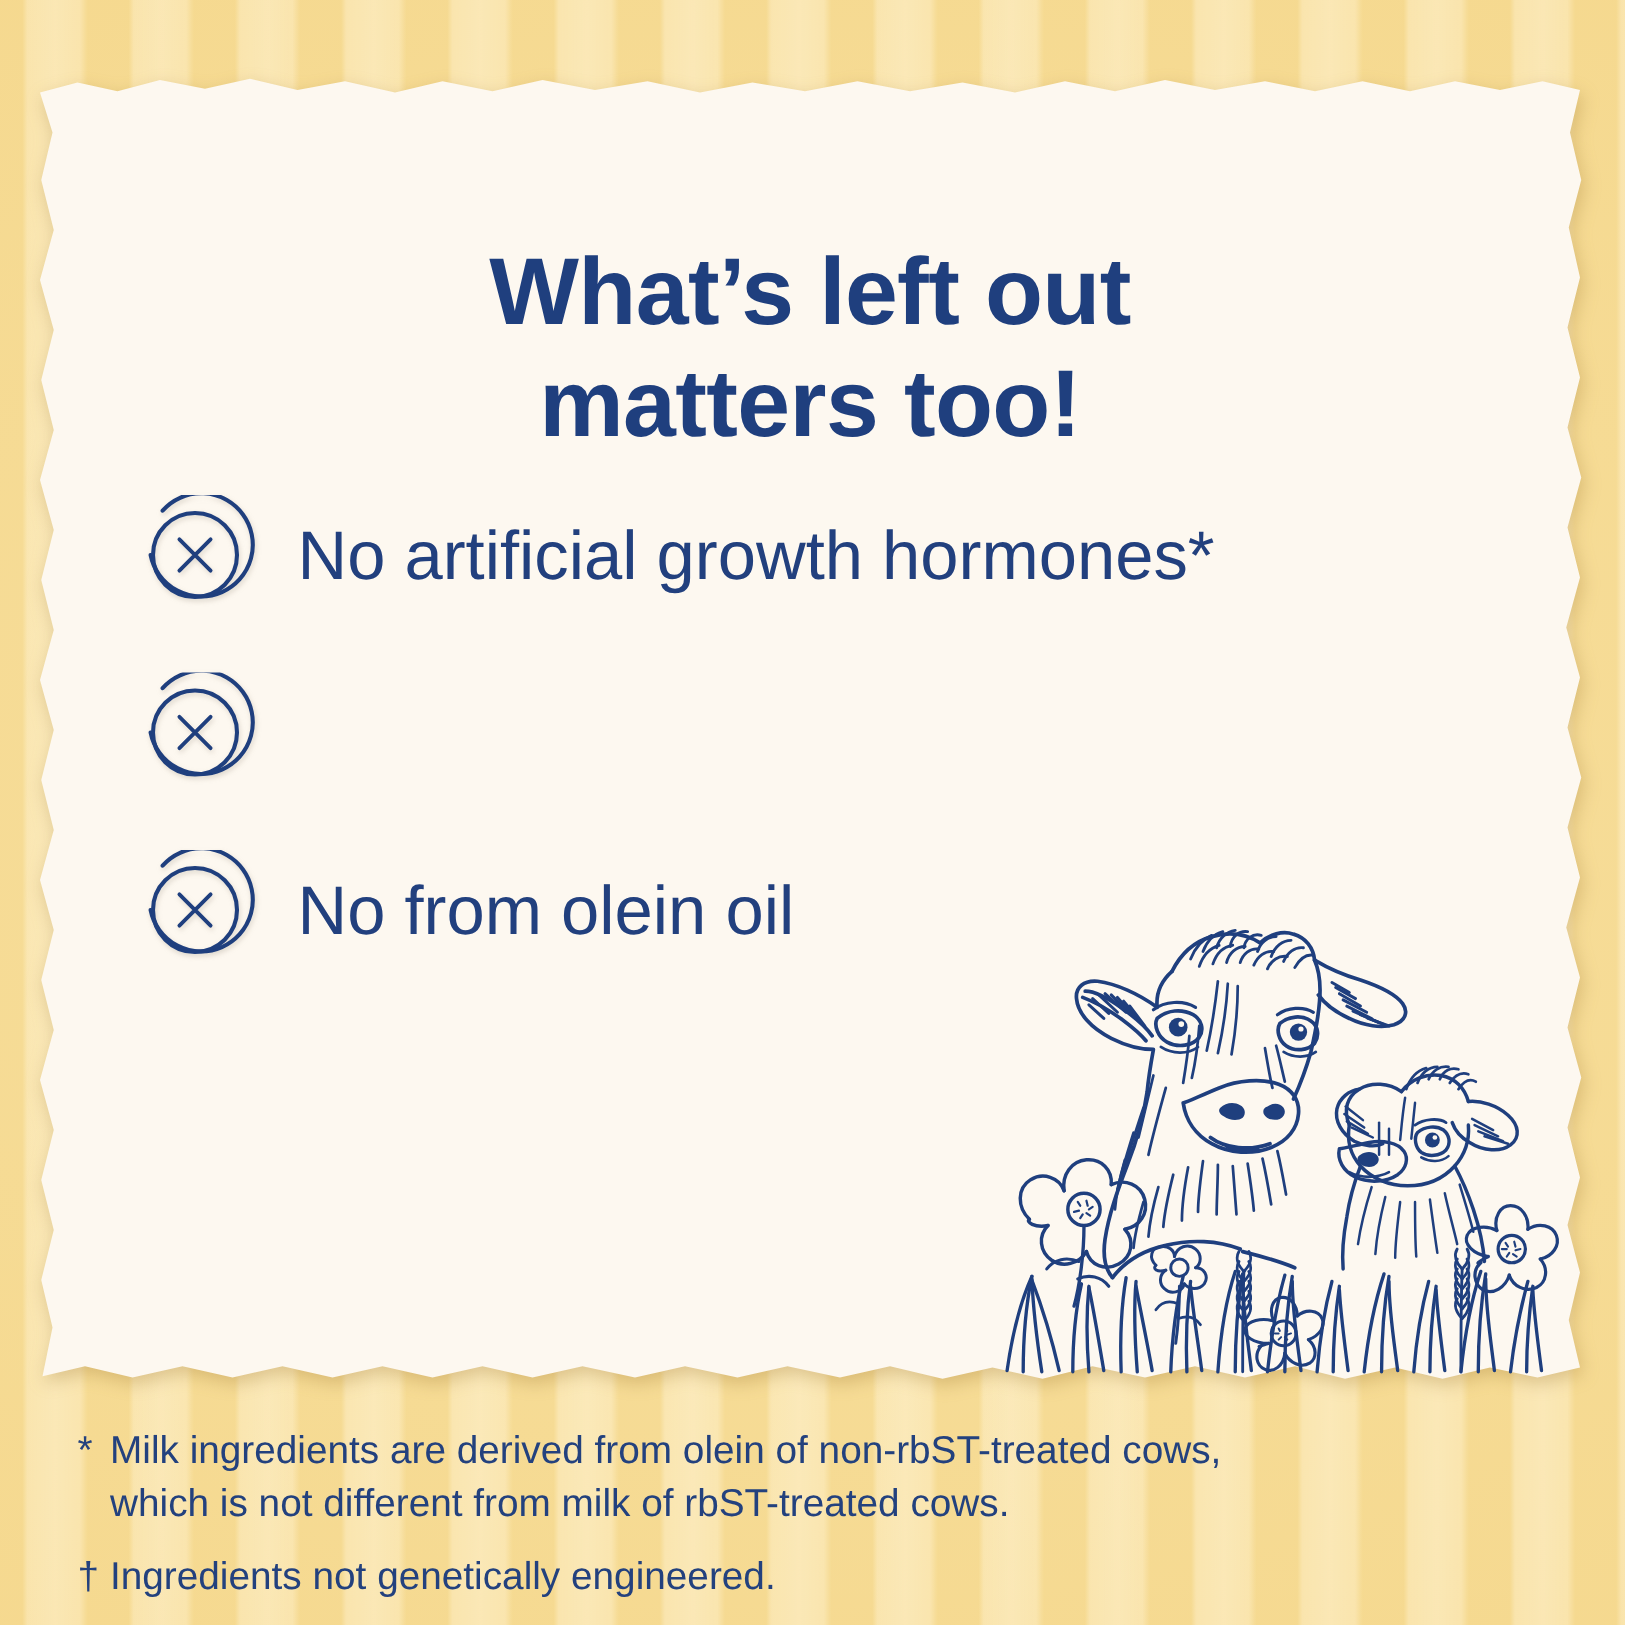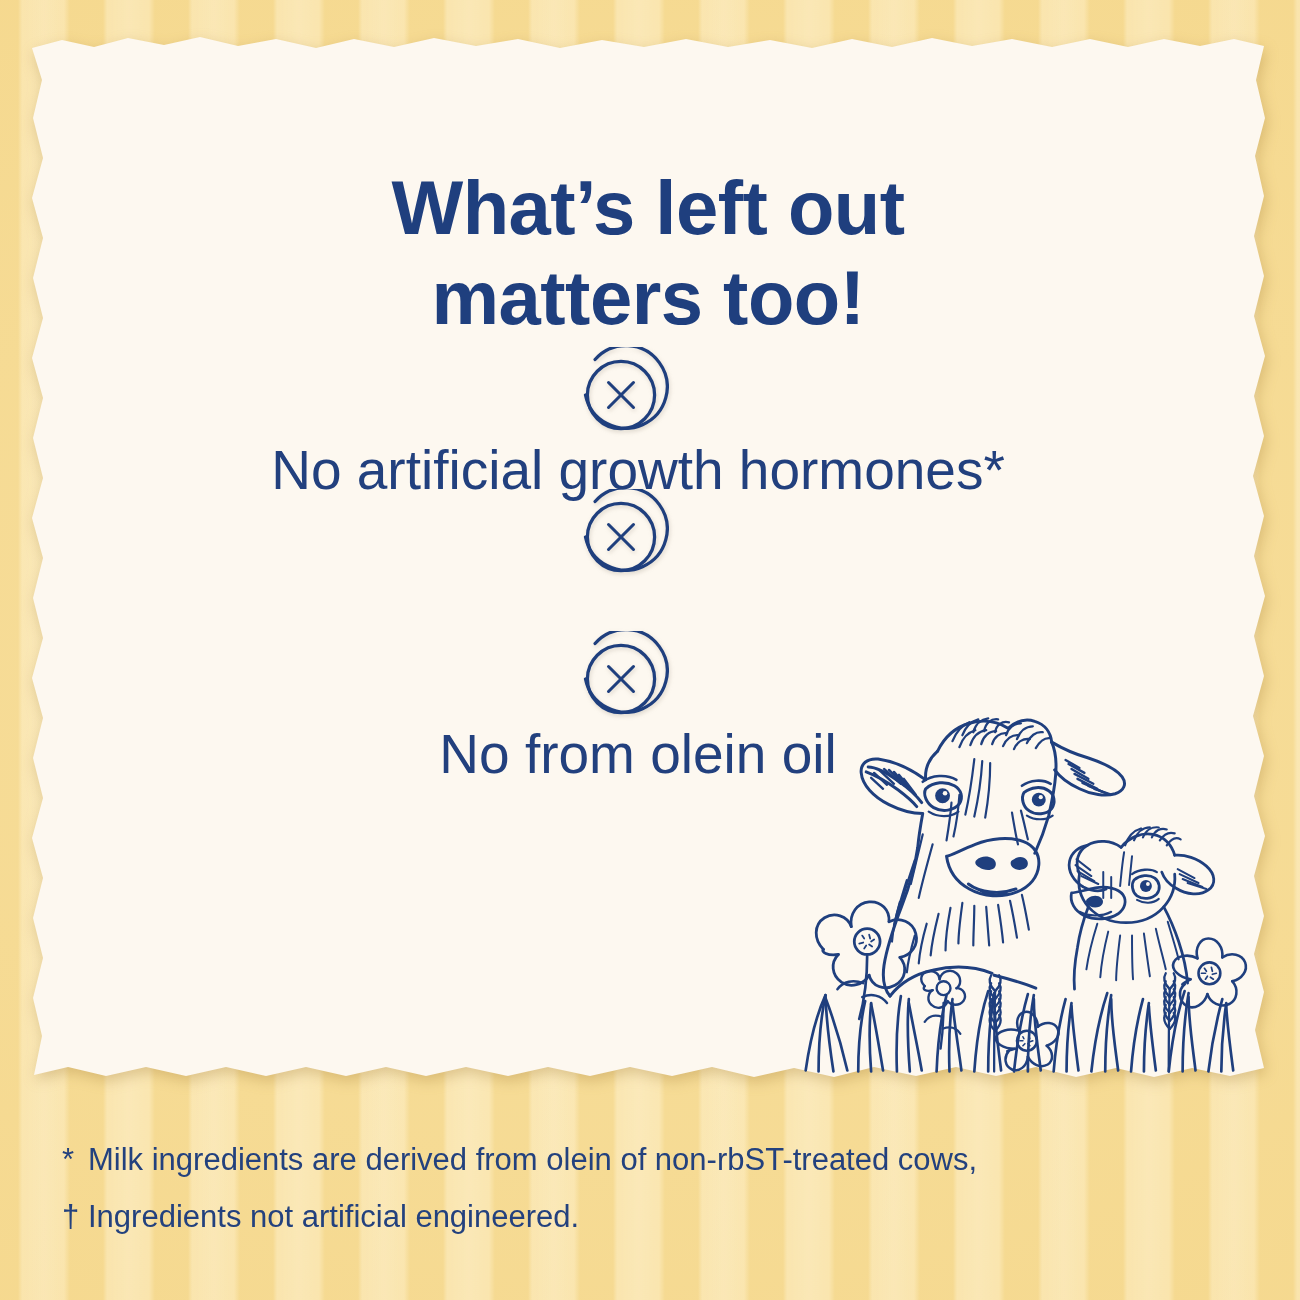--- a/index.html
+++ b/index.html
@@ -38,21 +38,21 @@
     inset: 0;
     background:
       radial-gradient(120% 80% at 50% 50%, rgba(255,255,255,0.10), rgba(240,200,120,0.12) 78%, rgba(232,189,105,0.22) 100%);
     pointer-events: none;
   }
 
   
   .card-wrap {
     position: absolute;
     left: 24px;
-    top: 14px;
+    top: 40px;
     width: 1248px;
     height: 1090px;
   }
   .card-shadow {
     position: absolute;
     inset: 0;
     filter: drop-shadow(2px 5px 7px rgba(150,110,40,0.30));
   }
   .card-svg {
     display: block;
@@ -85,21 +85,20 @@
   .list {
     position: absolute;
     left: 84px;
     top: 333px;
     width: 1060px;
   }
   .list-item {
     display: flex;
     align-items: center;
     height: 142px;
-    flex-direction: column;
   }
   .item-icon {
     flex: 0 0 auto;
     width: 96px;
     height: 96px;
     margin-right: 34px;
     position: relative;
     filter: drop-shadow(1px 2px 2px rgba(140,130,110,0.28));
   }
   .item-icon svg { display: block; width: 96px; height: 96px; }
@@ -577,23 +576,24 @@
       </div>
 
     </div>
   </div>
 
   <div class="footnotes">
     <div class="fn">
       <span class="fn-mark">*</span>
       <span class="fn-text">
         <span class="fn-l">Milk ingredients are derived from olein of non-rbST-treated cows,</span>
+        <span class="fn-l">which is not different from milk of rbST-treated cows.</span>
       </span>
     </div>
     <div class="fn">
       <span class="fn-mark">†</span>
       <span class="fn-text">
-        <span class="fn-l">Ingredients not artificial engineered.</span>
+        <span class="fn-l">Ingredients not genetically engineered.</span>
       </span>
     </div>
   </div>
 
 </div>
 
 </body></html>

